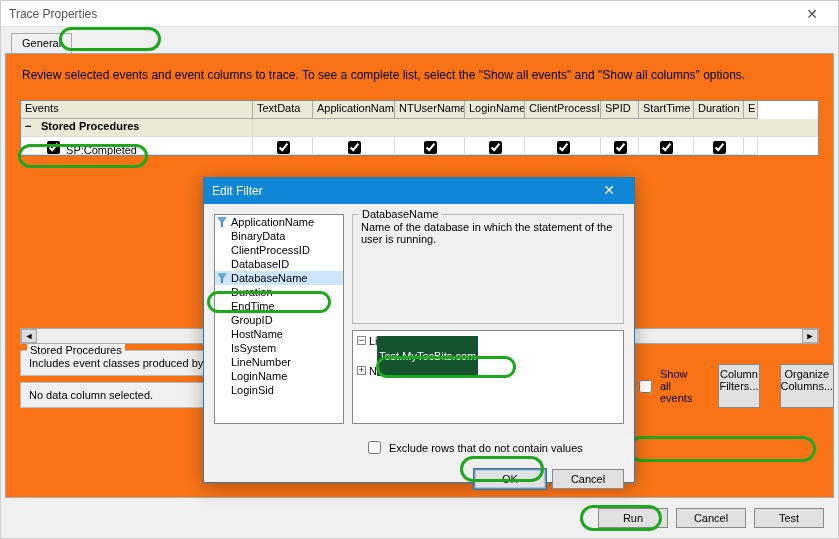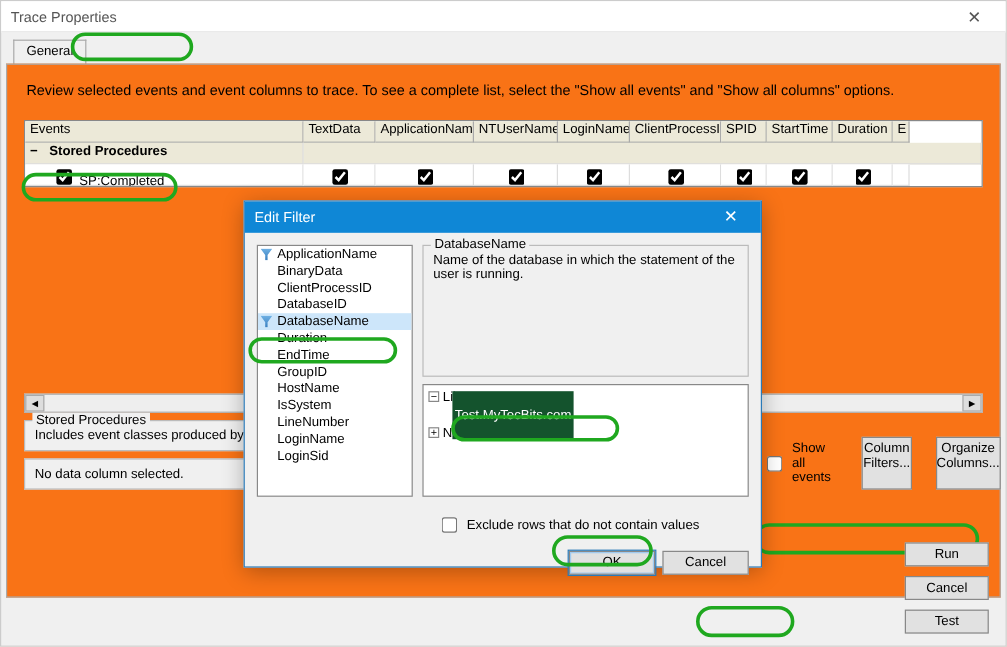--- a/index.html
+++ b/index.html
@@ -154,28 +154,27 @@
     text-align: center;
     font-size: 11px;
   }
 
   .bottom-buttons {
     position: absolute;
     bottom: 10px;
     right: 14px;
     display: flex;
     gap: 8px;
-    flex-direction: column;
   }
   .bottom-buttons .btnw { width: 70px; }
 
   
   .dialog {
     position: absolute;
-    top: 166px;
+    top: 176px;
     left: 202px;
     width: 432px;
     height: 306px;
     background: #f0f0f0;
     border: 1px solid #2a7ab8;
     box-shadow: 0 4px 18px rgba(0,0,0,0.3);
   }
   .dialog-title {
     height: 26px;
     background: #0f87d6;

